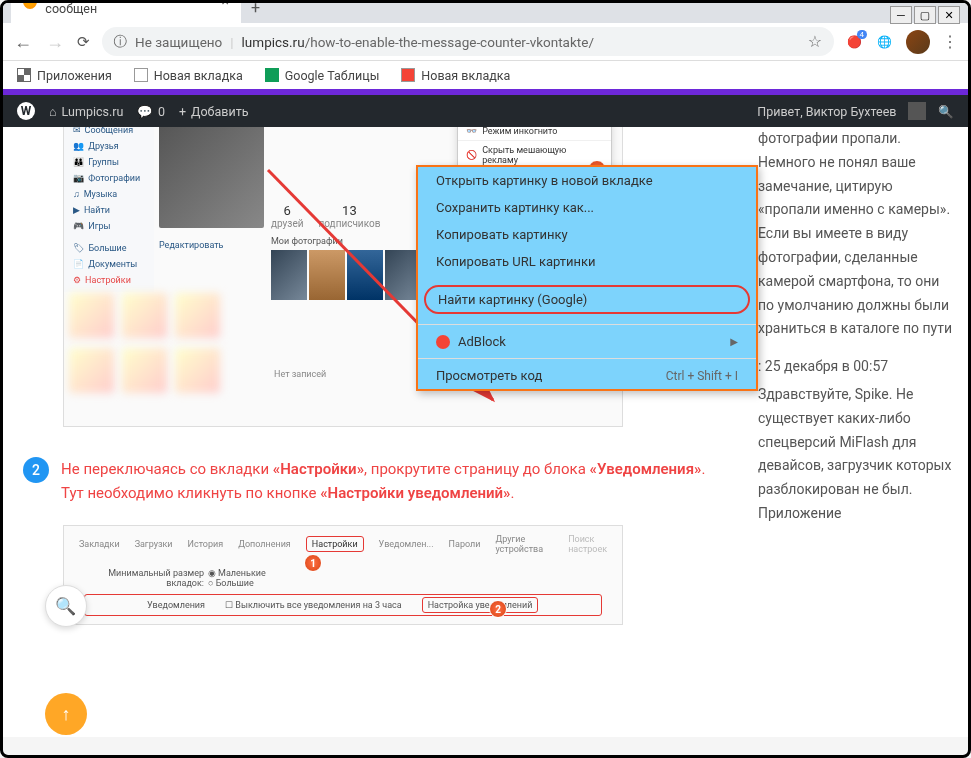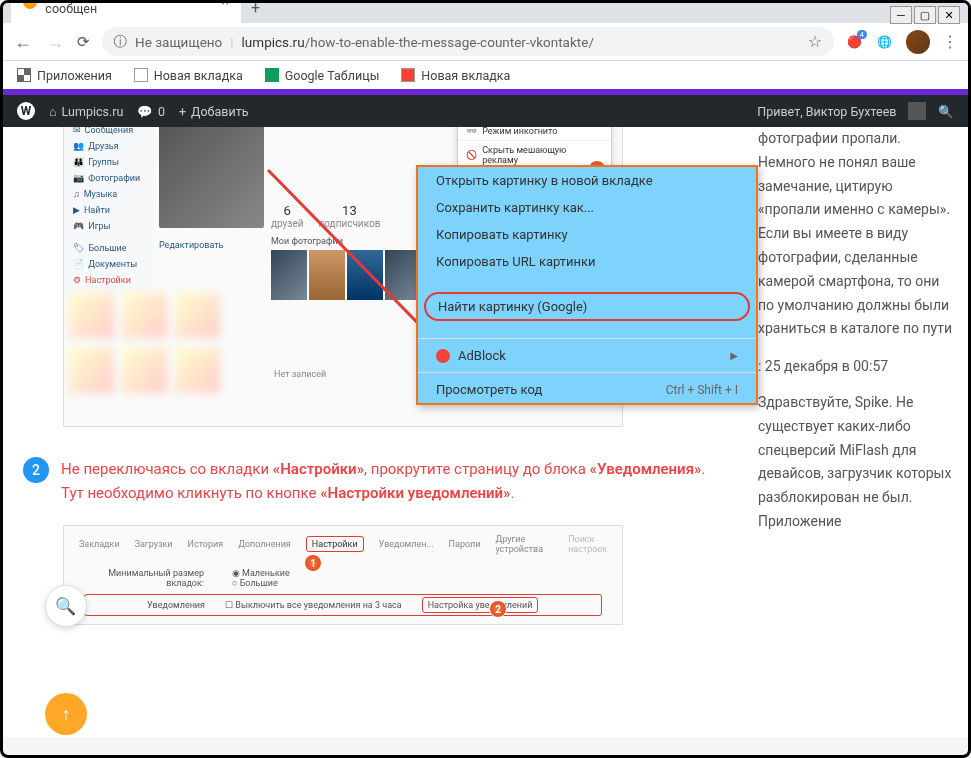--- a/index.html
+++ b/index.html
@@ -52,21 +52,21 @@
 .blur-box{width:45px;height:45px;background:linear-gradient(135deg,#ffc,#fcc);filter:blur(4px);border-radius:4px}
 .step-row{display:flex;align-items:flex-start;gap:12px;margin-top:30px}
 .step-num{width:26px;height:26px;background:#2196F3;color:#fff;border-radius:50%;display:flex;align-items:center;justify-content:center;font-size:14px;font-weight:500;flex-shrink:0}
 .step-text{font-size:15px;color:#ef4444;line-height:1.6}
 .step-text b{font-weight:600}
 .embed2{width:560px;height:100px;background:#fafafa;border:1px solid #ddd;margin-left:40px;margin-top:20px;position:relative;font-size:9px}
 .opera-tabs{display:flex;gap:15px;padding:8px 15px;color:#888;font-size:9px;align-items:center;justify-content:center}
 .opera-tab.hl{border:1.5px solid #e53935;border-radius:3px;padding:2px 5px;color:#333}
 .context-menu{position:absolute;left:413px;top:162px;width:342px;background:#7dd3fc;border:2px solid #f97316;box-shadow:2px 3px 8px rgba(0,0,0,.25);font-size:13px;color:#333;z-index:100}
 .ctx-item{padding:6px 18px;display:flex;align-items:center;justify-content:space-between;cursor:pointer}
-.ctx-item.highlight{border:2.5px solid #e53935;border-radius:18px;margin:17px 6px;padding:5px 12px}
+.ctx-item.highlight{border:2.5px solid #e53935;border-radius:18px;margin:10px 6px;padding:5px 12px}
 .ctx-sep{height:1px;background:#ddd;margin:3px 0}
 .ctx-arrow{font-size:10px;color:#666}
 .ctx-shortcut{font-size:12px;color:#666}
 .red-arrow{position:absolute;left:200px;top:48px;z-index:90;pointer-events:none}
 .search-bubble{position:absolute;left:42px;top:582px;width:42px;height:42px;background:#fff;border:1px solid #ddd;border-radius:50%;box-shadow:0 2px 6px rgba(0,0,0,.15);display:flex;align-items:center;justify-content:center;font-size:17px;color:#666}
 .scroll-top{position:absolute;left:42px;top:690px;width:42px;height:42px;background:#ffa726;border-radius:50%;display:flex;align-items:center;justify-content:center;color:#fff;font-size:18px}
 </style>
 </head>
 <body>
 
@@ -283,41 +283,41 @@
           <span>Загрузки</span>
           <span>История</span>
           <span>Дополнения</span>
         <span class="opera-tab hl">Настройки</span>
         <span>Уведомлен...</span>
           <span>Пароли</span>
           <span>Другие устройства</span>
         <span style="margin-left:10px;color:#bbb">Поиск настроек</span>
       </div>
       <div style="position:absolute;left:240px;top:28px;width:18px;height:18px;background:radial-gradient(circle,#ff7043,#d84315);border-radius:50%;color:#fff;font-size:10px;font-weight:bold;display:flex;align-items:center;justify-content:center;border:1px solid #fff">1</div>
-      <div style="padding:6px 30px;display:flex;gap:28px;align-items:flex-start;font-size:9px;color:#555">
+      <div style="padding:6px 30px;display:flex;gap:4px;align-items:flex-start;font-size:9px;color:#555">
         <span style="width:110px;text-align:right">Минимальный размер вкладок:</span>
         <div>
           <div>◉ <span>Маленькие</span></div>
           <div>○ <span>Большие</span></div>
         </div>
       </div>
       <div style="padding:2px 30px;display:flex;gap:20px;align-items:center;font-size:9px;color:#555;border:1.5px solid #e53935;border-radius:3px;margin:0 20px">
         <span style="width:90px;text-align:right">Уведомления</span>
         <span>☐ <span>Выключить все уведомления на 3 часа</span></span>
         <span style="border:1.5px solid #e53935;border-radius:3px;padding:2px 5px">Настройка уведомлений</span>
       </div>
       <div style="position:absolute;right:115px;bottom:6px;width:18px;height:18px;background:radial-gradient(circle,#ff7043,#d84315);border-radius:50%;color:#fff;font-size:10px;font-weight:bold;display:flex;align-items:center;justify-content:center;border:1px solid #fff">2</div>
     </div>
 
   </div>
 
   <div class="sidebar-col">
     <p>фотографии пропали. Немного не понял ваше замечание, цитирую «пропали именно с камеры». Если вы имеете в виду фотографии, сделанные камерой смартфона, то они по умолчанию должны были храниться в каталоге по пути</p>
     <p style="margin-top:14px">: 25 декабря в 00:57</p>
-    <p style="margin-top:12px">Здравствуйте, Spike. Не существует каких-либо спецверсий MiFlash для девайсов, загрузчик которых разблокирован не был. Приложение</p>
+    <p style="margin-top:4px">Здравствуйте, Spike. Не существует каких-либо спецверсий MiFlash для девайсов, загрузчик которых разблокирован не был. Приложение</p>
   </div>
 </div>
 
 <div class="context-menu">
   <div class="ctx-item">Открыть картинку в новой вкладке</div>
   <div class="ctx-item">Сохранить картинку как...</div>
   <div class="ctx-item">Копировать картинку</div>
   <div class="ctx-item">Копировать URL картинки</div>
   <div class="ctx-item highlight">Найти картинку (Google)</div>
   <div class="ctx-sep"></div>

